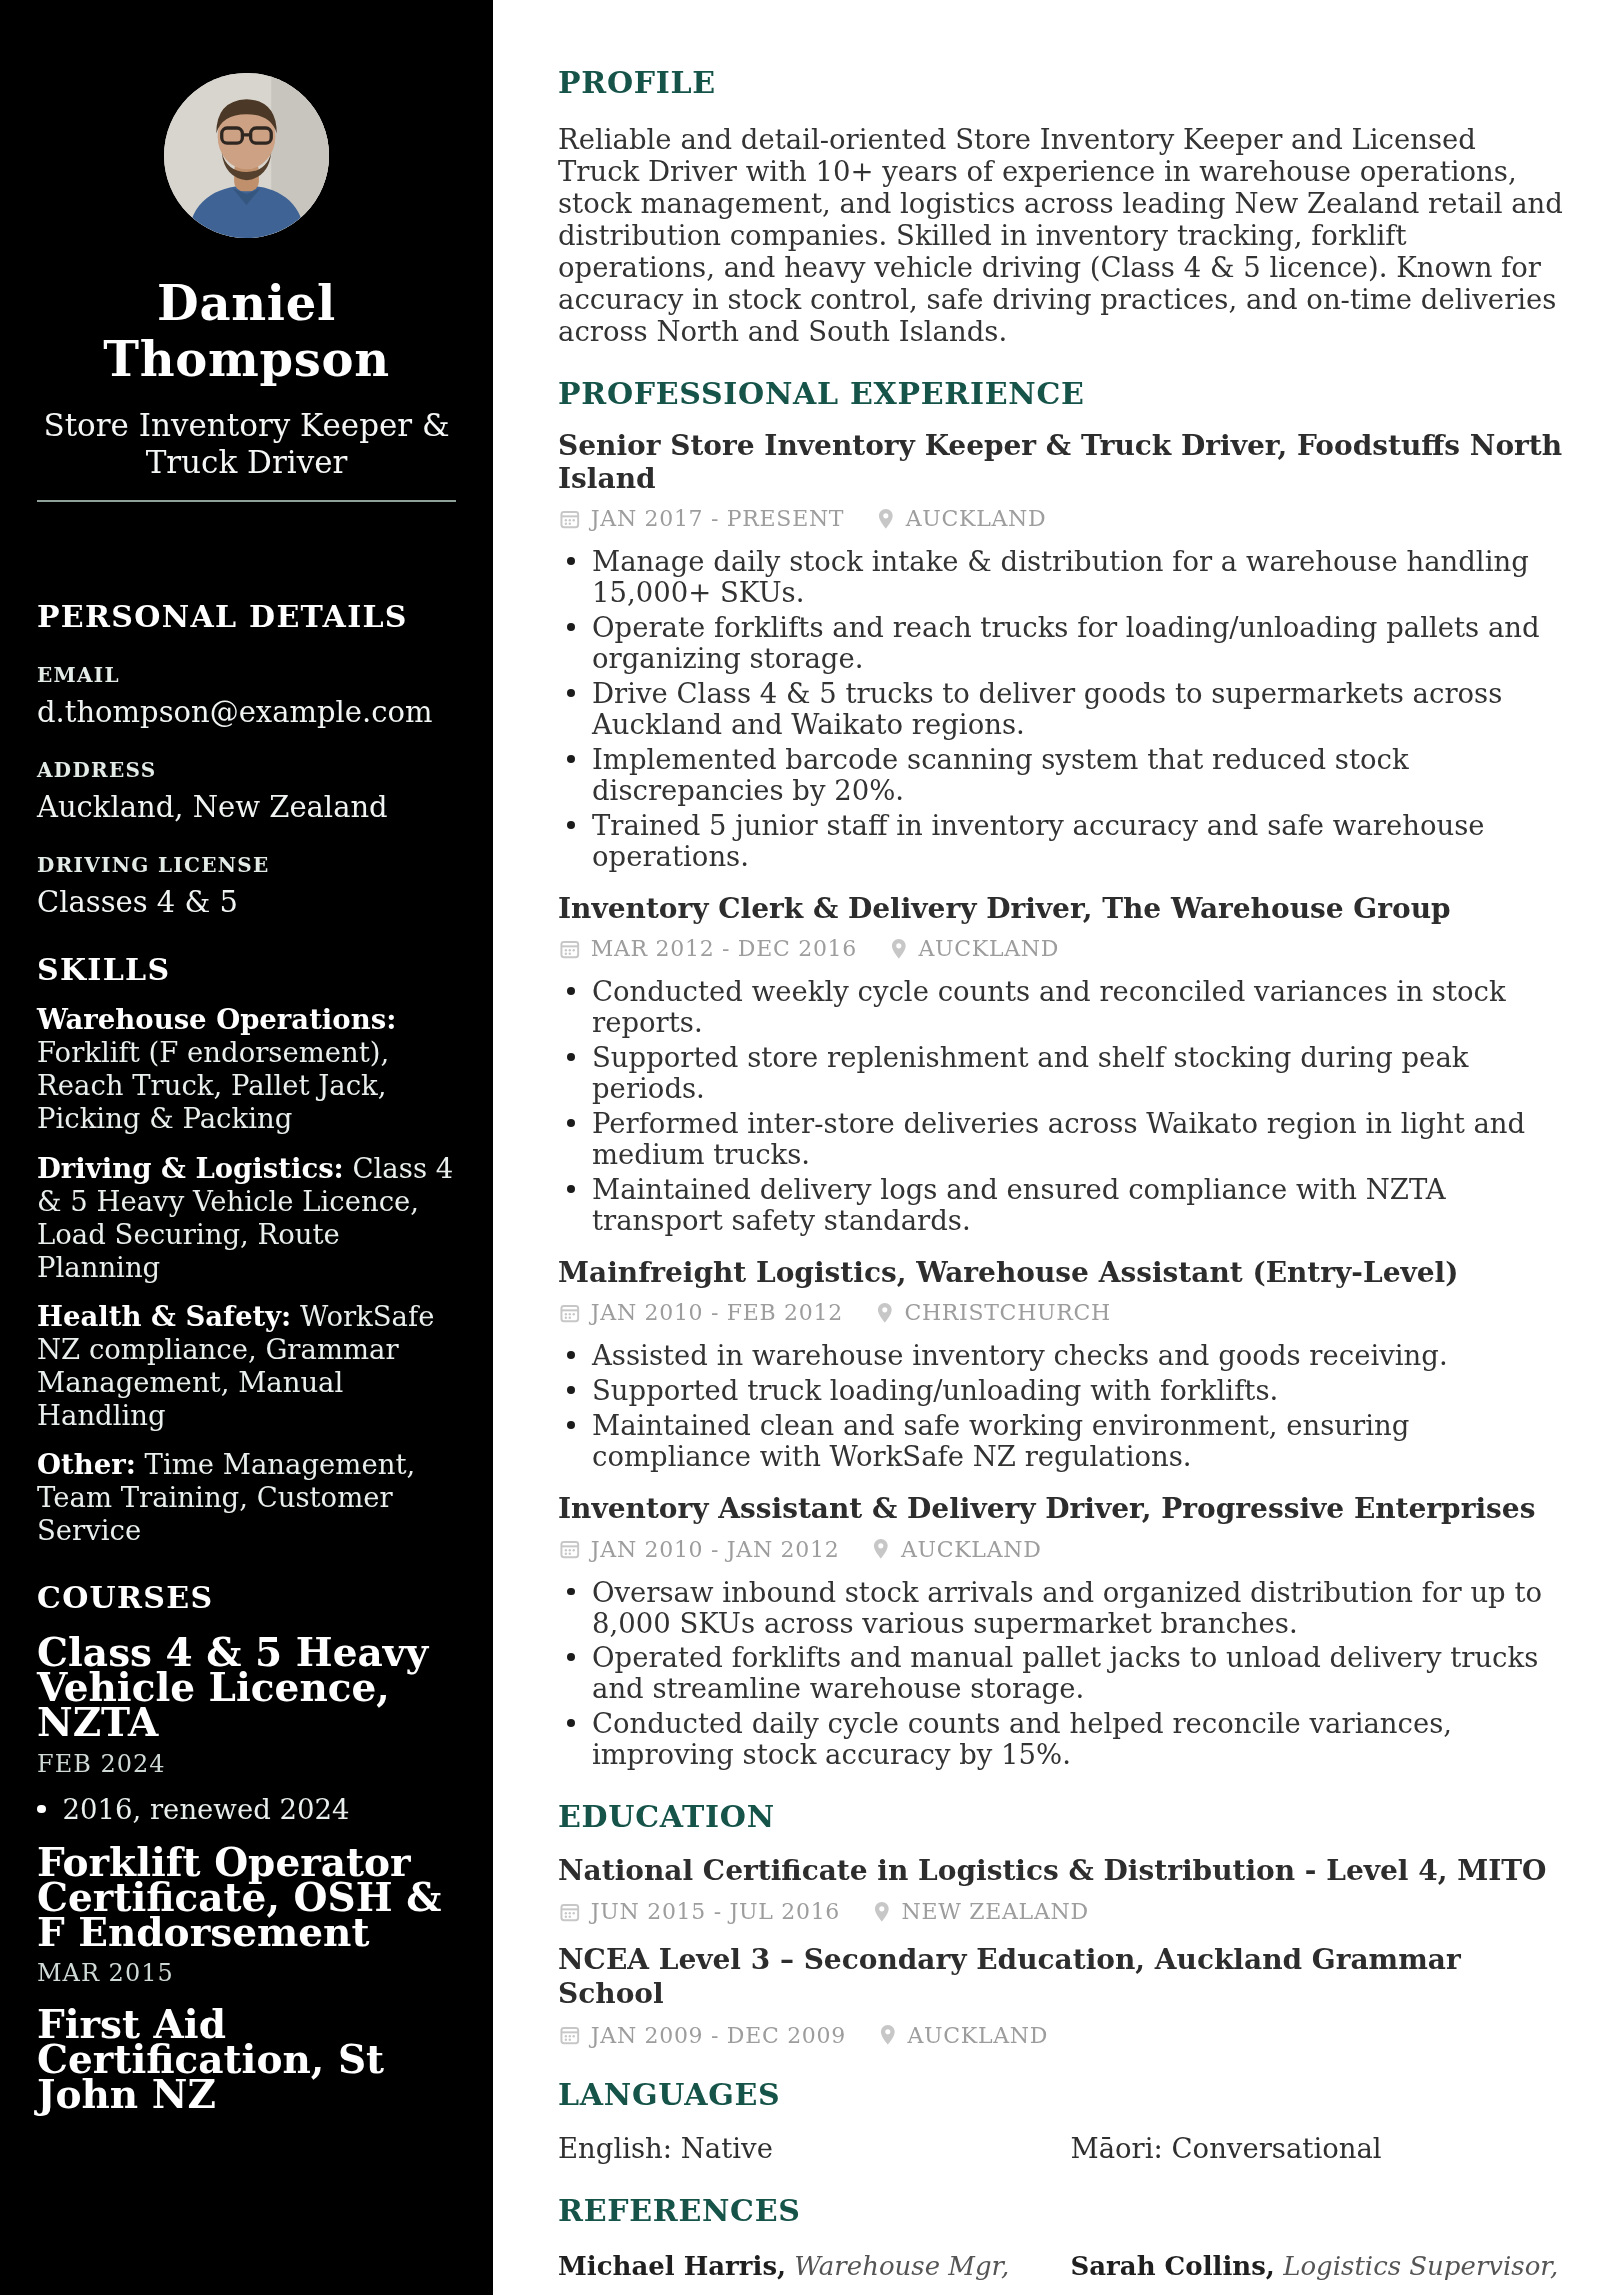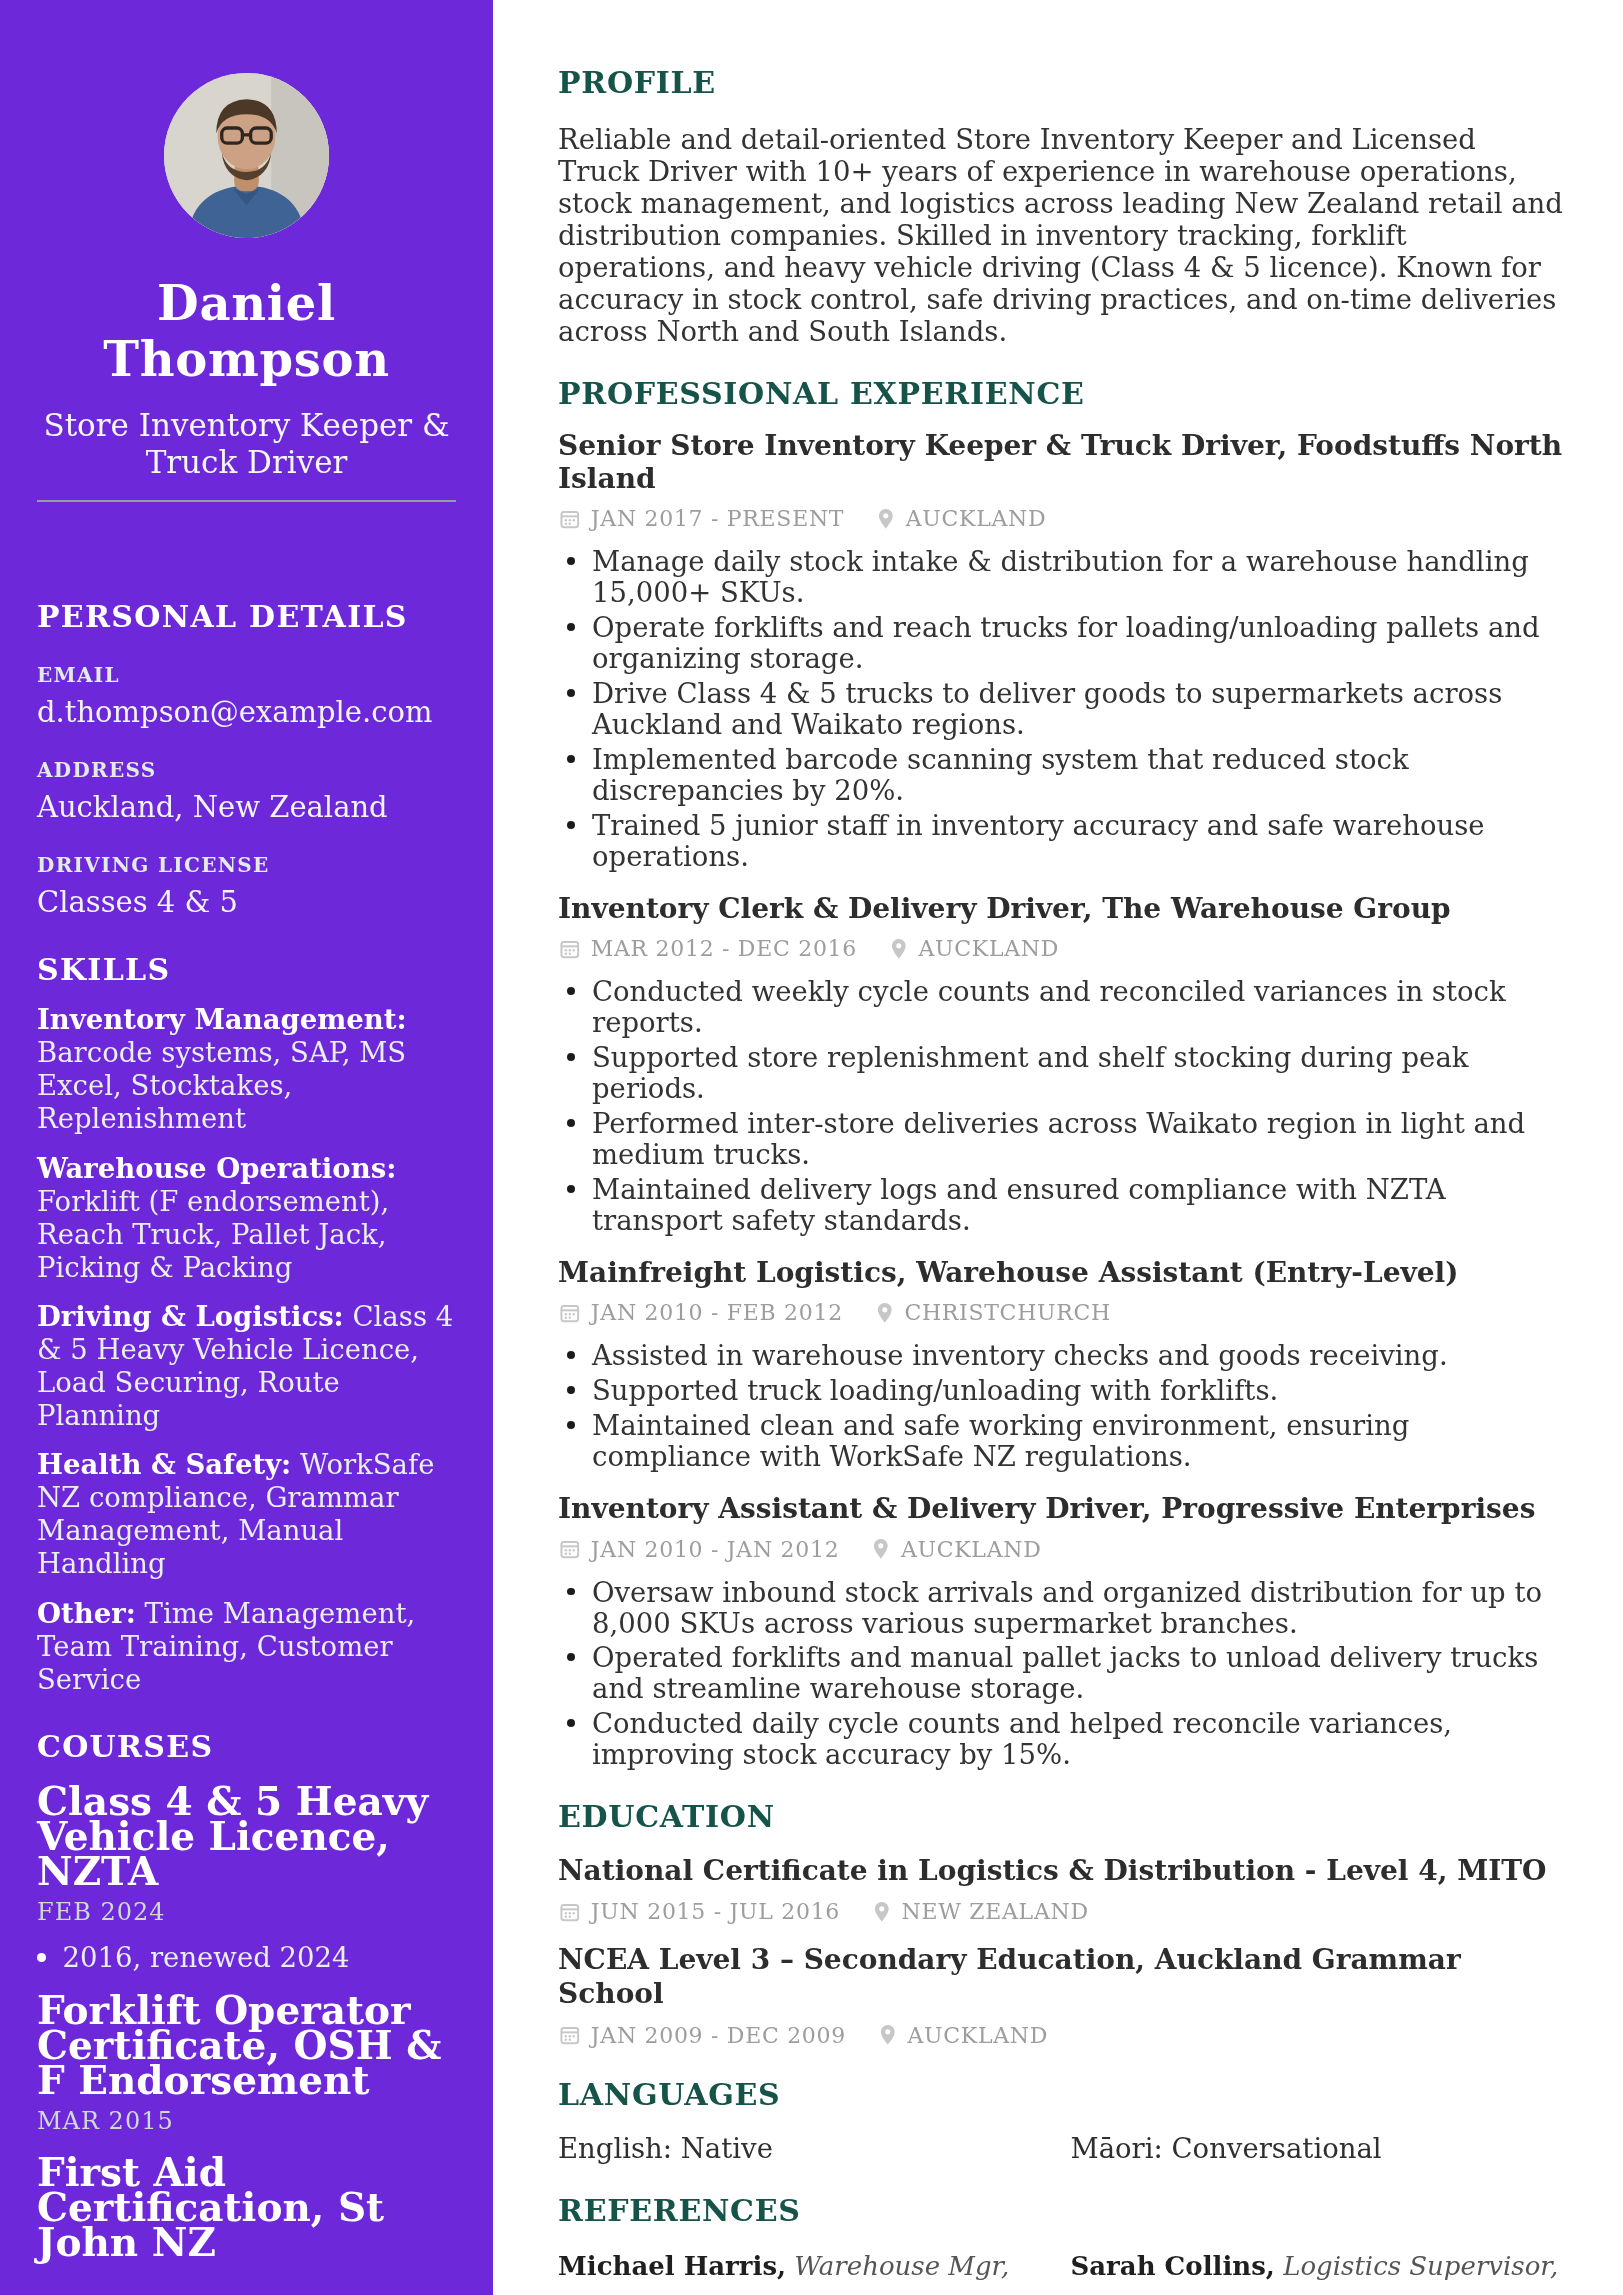--- a/index.html
+++ b/index.html
@@ -1,21 +1,21 @@
 <!DOCTYPE html>
 <html style="font-size:10.5px"><head>
 <meta charset="utf-8">
 <style>
   * { margin:0; padding:0; box-sizing:border-box; }
   html,body { width:1623px; height:2295px; overflow:hidden; background:#ffffff;
     font-family:"DejaVu Serif","Liberation Serif",serif; }
   .page { display:flex; width:1623px; height:2295px; }
 
   
-  .sidebar { width:493px; flex-shrink:0; background:#6d28d9; color:#fff;
+  .sidebar { width:493px; flex-shrink:0; background:#000000; color:#fff;
     padding:0 37px 39px 37px; }
   .avatar { width:165px; height:165px; border-radius:50%; overflow:hidden;
     margin:73px auto 0 auto; background:#d8d5cf; }
   .avatar svg { display:block; width:100%; height:100%; }
   .name { margin-top:37px; text-align:center; font-size:48px; font-weight:bold;
     letter-spacing:0.7px; color:#ffffff; }
   .role { margin-top:19.6px; text-align:center; font-size:31px; font-weight:normal;
     line-height:37px; color:#f4f7f5; }
   .side-sep { border:none; border-top:2.6px solid #8fa29a; margin-top:19.6px; }
   .side-heading { margin-top:97px; font-size:30px; font-weight:bold;
@@ -101,24 +101,20 @@
       <div class="detail-value">Auckland, New Zealand</div>
     </div>
     <div class="detail">
       <div class="detail-label">DRIVING LICENSE</div>
       <div class="detail-value">Classes 4 &amp; 5</div>
     </div>
 
     <h2 class="side-heading tight">SKILLS</h2>
 
     <div class="skill-group">
-      <span class="skill-label">Inventory Management:</span>
-      <span>Barcode systems, SAP, MS Excel, Stocktakes, Replenishment</span>
-    </div>
-    <div class="skill-group">
       <span class="skill-label">Warehouse Operations:</span>
       <span>Forklift (F endorsement), Reach Truck, Pallet Jack, Picking &amp; Packing</span>
     </div>
     <div class="skill-group">
       <span class="skill-label">Driving &amp; Logistics:</span>
       <span>Class 4 &amp; 5 Heavy Vehicle Licence, Load Securing, Route Planning</span>
     </div>
     <div class="skill-group">
       <span class="skill-label">Health &amp; Safety:</span>
       <span>WorkSafe NZ compliance, Grammar Management, Manual Handling</span>

